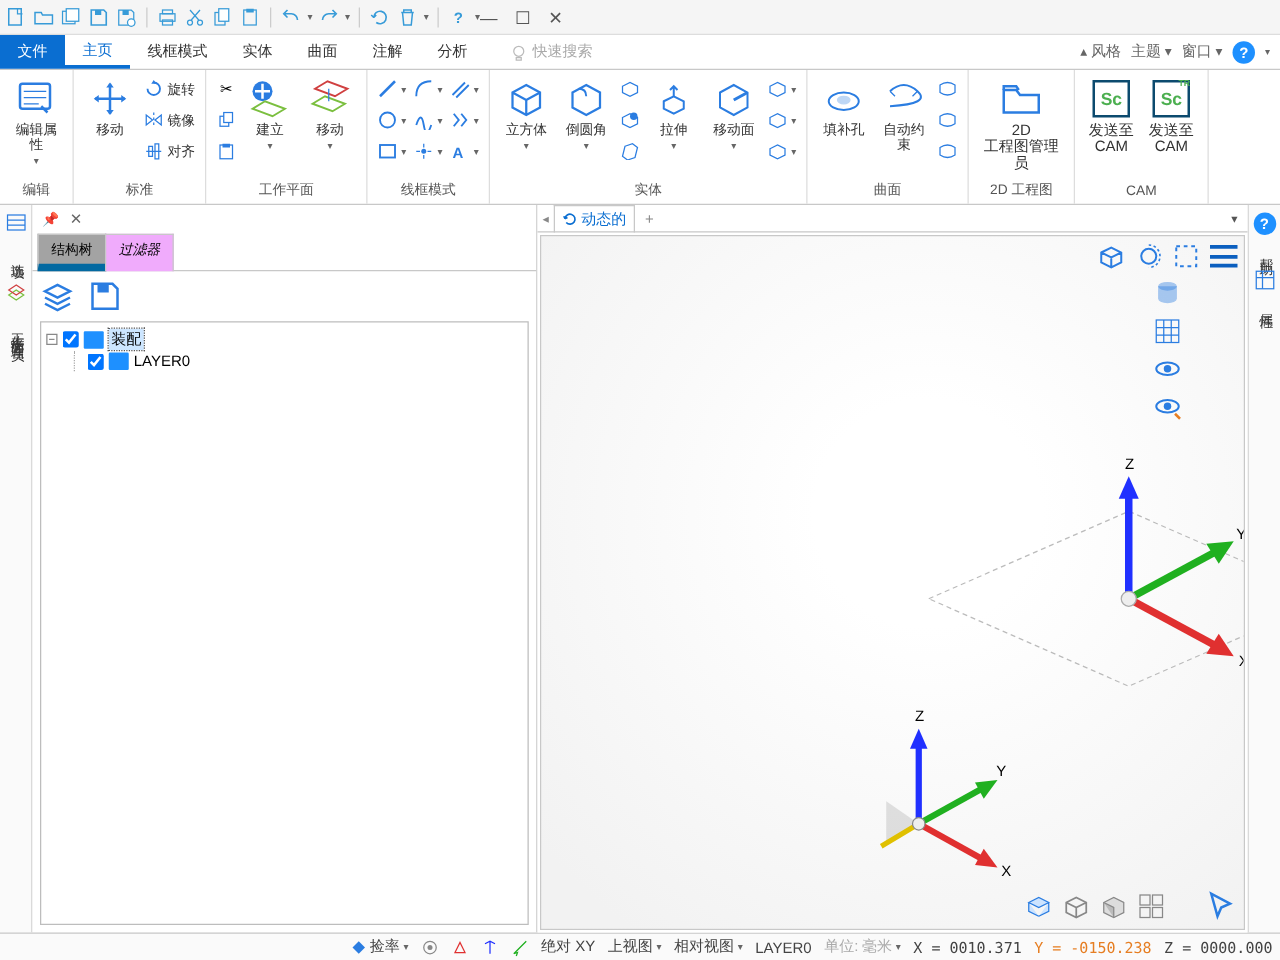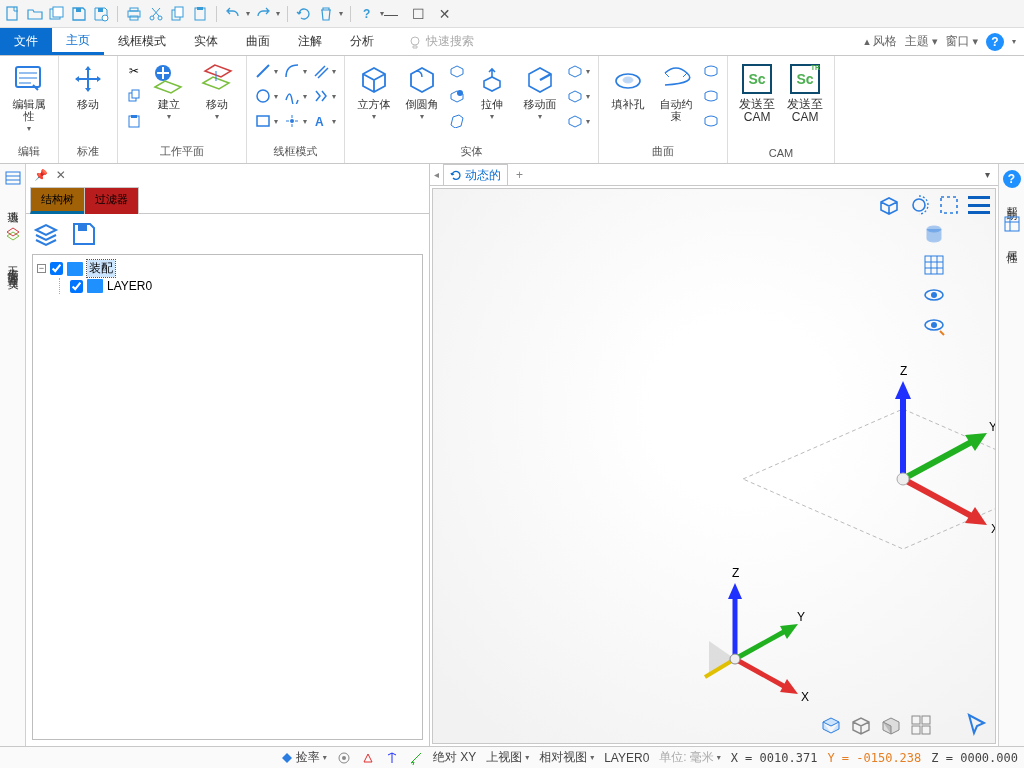--- a/index.html
+++ b/index.html
@@ -46,22 +46,22 @@
 .leftrail .vtab { writing-mode: vertical-rl; font-size: 11px; cursor: pointer; padding: 6px 2px; letter-spacing: 2px; color: #333;}
 .leftrail .vic { width: 16px; height: 16px; margin-bottom: 2px; }
 
 .panel { width: 404px; border-right: 1px solid #c8c8c8; display: flex; flex-direction: column; background: #fff; }
 .panel-hdr { display: flex; align-items: center; padding: 4px 8px; }
 .panel-hdr .t { font-size: 16px; flex: 1; }
 .panel-hdr .pin { cursor: pointer; font-size: 11px; margin-right: 8px; color: #666;}
 .panel-hdr .x { cursor: pointer; color: #666;}
 .panel-tabs { display: flex; border-bottom: 1px solid #c8c8c8; padding: 0 4px; }
 .ptab { padding: 4px 10px; border: 1px solid #c8c8c8; border-bottom: none; margin-right: -1px; background: #fff; cursor: pointer; position: relative; top: 1px; font-size: 11px;}
-.ptab.active { background: #a16207; border-bottom: 3px solid #0369a1; }
-.ptab.inactive { background: #b91c1c; }
+.ptab.active { background: #a3a3a3; border-bottom: 6px solid #0369a1; }
+.ptab.inactive { background: #f0abfc; font-style: italic; }
 .panel-tools { padding: 6px; display: flex; gap: 10px; }
 .tool { width: 28px; height: 28px; display:flex;align-items:center;justify-content:center;cursor: pointer; }
 .tree { margin: 0 6px 6px 6px; border: 1px solid #bdbdbd; flex: 1; padding: 4px; overflow: auto; font-size: 12px; }
 .tn { display: flex; align-items: center; gap: 4px; padding: 1px 0; }
 .tn .sq { width: 9px; height: 9px; border: 1px solid #888; display: flex; align-items: center; justify-content: center; font-size: 9px; line-height: 1; color: #555;}
 .tn input { margin: 0;}
 .tn .fic { width: 16px; height: 14px; background: #1e90ff; border-radius: 1px; position: relative; }
 .tn.sel .lab2 { background: #cde6ff; outline: 1px dotted #555; padding: 0 2px;}
 .child { margin-left: 22px; border-left: 1px dotted #aaa; padding-left: 10px;}
 
@@ -244,20 +244,48 @@
     <div class="ctl">
       <div class="bigbtn">
         <span class="ic">
             <svg width="30" height="30">
               <path d="M15 3v24M3 15h24" stroke="#2b7de1" stroke-width="2"></path>
               <path d="M15 2l-3 4h6zM15 28l-3-4h6zM2 15l4-3v6zM28 15l-4-3v6z" fill="#2b7de1"></path>
             </svg>
           </span>
         <span class="txt">移动</span>
       </div>
+      <div class="smcol">
+        <div class="smbtn">
+            <span class="ic">
+              <svg width="14" height="14">
+                <path d="M7 2a5 5 0 1 1-5 5" fill="none" stroke="#2b7de1" stroke-width="1.5"></path>
+                <path d="M7 0l-2 3h4z" fill="#2b7de1"></path>
+              </svg>
+            </span>
+            <span class="txt">旋转</span>
+          </div>
+        <div class="smbtn">
+            <span class="ic">
+              <svg width="14" height="14">
+                <path d="M7 1v12" stroke="#2b7de1" stroke-dasharray="2"></path>
+                <path d="M1 3v8l5-4zM13 3v8l-5-4z" fill="none" stroke="#2b7de1"></path>
+              </svg>
+            </span>
+            <span class="txt">镜像</span>
+          </div>
+        <div class="smbtn">
+            <span class="ic">
+              <svg width="14" height="14">
+                <path d="M1 7h12M3 3h3v8H3zM8 1h3v12H8z" fill="none" stroke="#2b7de1"></path>
+              </svg>
+            </span>
+            <span class="txt">对齐</span>
+          </div>
+      </div>
     </div>
     <div class="lab">标准</div>
   </div>
 
   <div class="rgroup">
     <div class="ctl">
       <div class="smcol">
         <div class="smbtn">
             <span class="ic">✂</span>
           </div>
@@ -524,20 +552,34 @@
               <svg width="16" height="14">
                 <path d="M2 4q6-4 12 0v6q-6 4-12 0z" fill="none" stroke="#2b7de1"></path>
               </svg>
             </span>
           </div>
       </div>
     </div>
     <div class="lab">曲面</div>
   </div>
 
+  <div class="rgroup">
+    <div class="ctl">
+      <div class="bigbtn" style="width:72px">
+        <span class="ic">
+            <svg width="34" height="30">
+              <path d="M3 8h10l3 4h15v14H3z" fill="none" stroke="#2b7de1" stroke-width="2"></path>
+              <path d="M3 8V5h10l2 3" fill="none" stroke="#2b7de1" stroke-width="2"></path>
+            </svg>
+          </span>
+        <span class="txt"><span>2D</span><br><span>工程图管理员</span></span>
+      </div>
+    </div>
+    <div class="lab">2D 工程图</div>
+  </div>
 
   <div class="rgroup">
     <div class="ctl">
       <div class="bigbtn">
         <span class="ic">
             <span class="scbadge">Sc</span>
           </span>
         <span class="txt"><span>发送至</span><br><span>CAM</span></span>
       </div>
       <div class="bigbtn">

